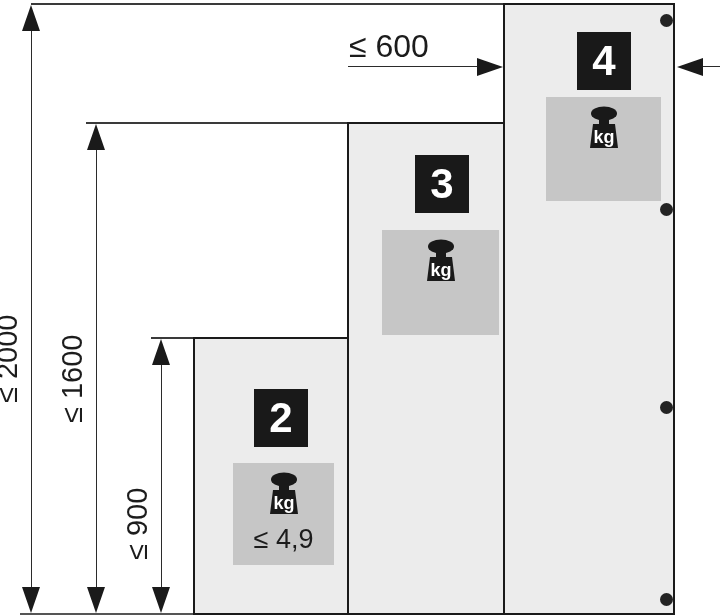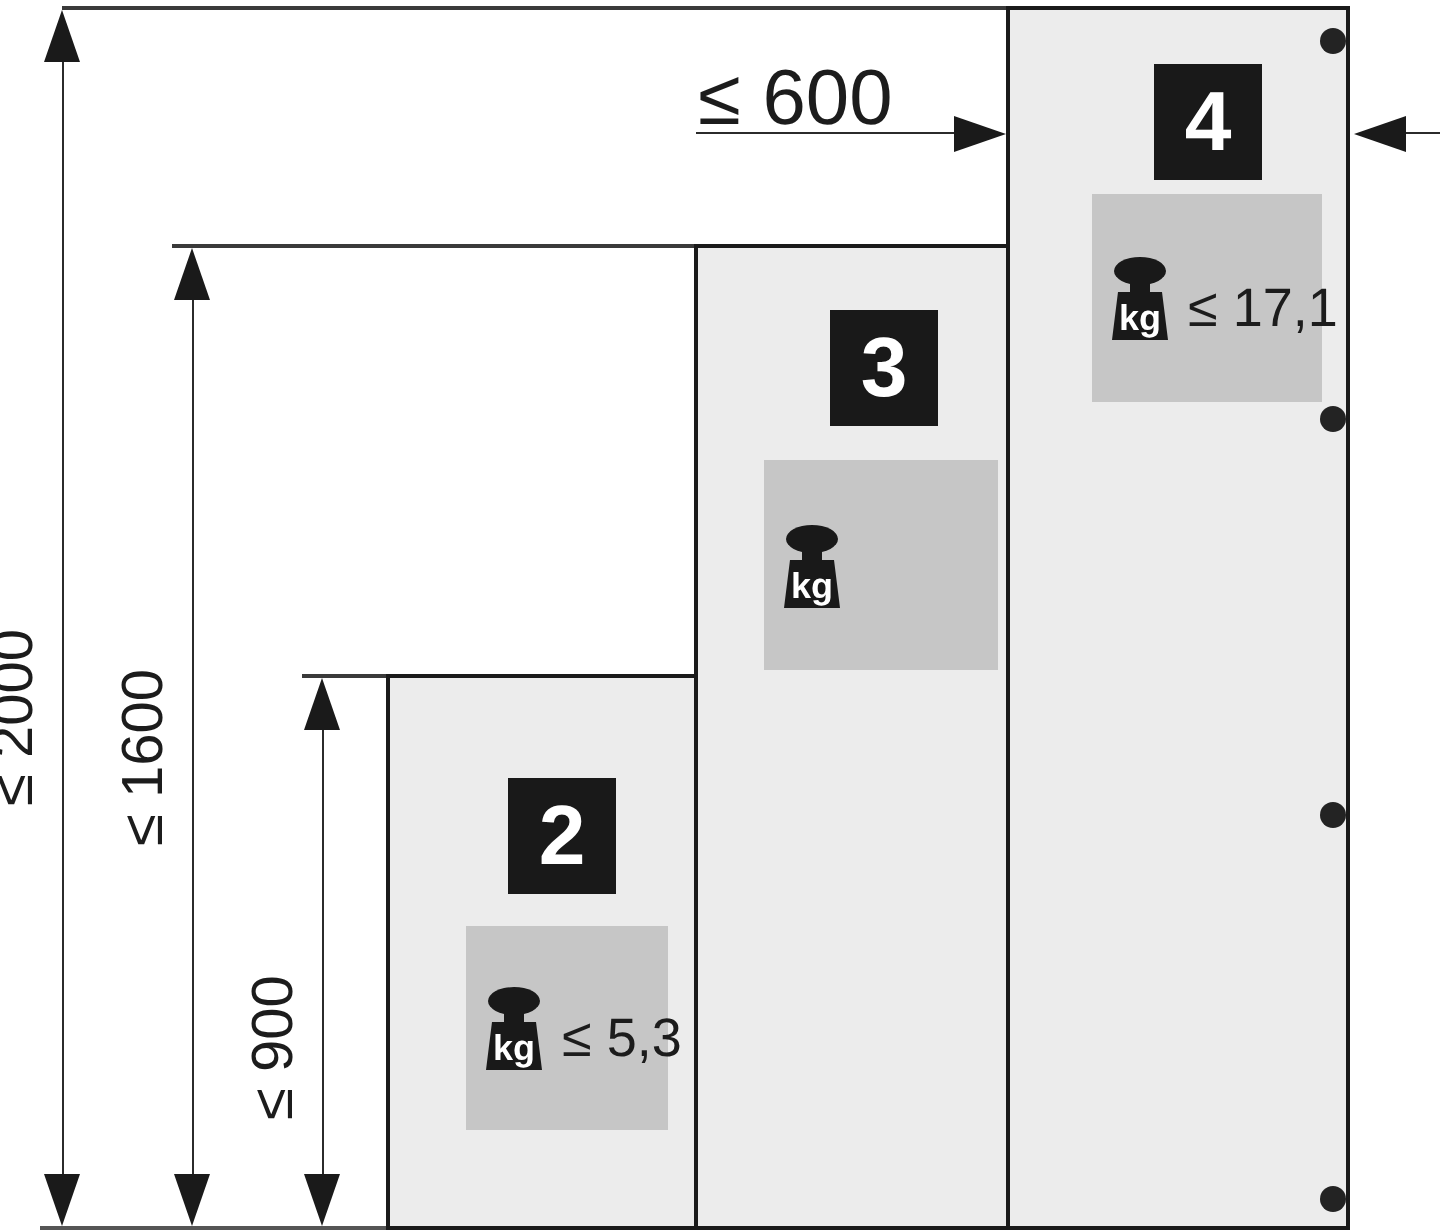--- a/index.html
+++ b/index.html
@@ -52,21 +52,21 @@
     font-weight: bold;
     line-height: 1;
     letter-spacing: 0px;
   }
 
   
   .kg-box {
     position: absolute;
     background: #c6c6c6;
     display: flex;
-    flex-direction: row;
+    flex-direction: column;
     align-items: center;
     justify-content: flex-start;
     padding-top: 9px;
     box-sizing: border-box;
   }
   .kg-icon {
     display: block;
   }
   .kg-value {
     font-size: 27px;
@@ -122,21 +122,21 @@
     position: absolute;
     transform: rotate(-90deg);
     transform-origin: left bottom;
     font-size: 29px;
     color: #1c1c1c;
     white-space: nowrap;
     letter-spacing: 0px;
   }
   .dim-label-h {
     position: absolute;
-    font-size: 39px;
+    font-size: 32px;
     color: #1c1c1c;
     white-space: nowrap;
     letter-spacing: 0px;
   }
   .baseline {
     position: absolute;
     height: 1.6px;
     background: #555555;
   }
 </style>
@@ -180,21 +180,21 @@
 
     <div class="kg-box" style="left:38px; top:124px; width:101px; height:102px;">
       <span class="kg-icon">
         <svg width="48" height="46" viewBox="0 0 48 46">
           <ellipse cx="24" cy="7.5" rx="13" ry="7" fill="#191919"></ellipse>
           <rect x="19" y="7" width="10" height="12" fill="#191919"></rect>
           <path d="M13 18 L35 18 L38 42 L10 42 Z" fill="#191919"></path>
           <text x="24" y="37" text-anchor="middle" font-family="'Liberation Sans', sans-serif" font-size="18" font-weight="bold" fill="#ffffff">kg</text>
         </svg>
       </span>
-      <span class="kg-value">≤ 5,3</span>
+      <span class="kg-value">≤ 4,9</span>
     </div>
   </div>
 
   <div class="panel" id="panel-3">
     <div class="dot" style="left:155px; top:9px;"></div>
     <div class="dot" style="left:155px; top:224px;"></div>
     <div class="dot" style="left:155px; top:469px;"></div>
 
     <div class="num-badge" style="left:66px; top:31px;">3</div>
 
@@ -220,17 +220,16 @@
 
     <div class="kg-box" style="left:41px; top:92px; width:115px; height:104px;">
       <span class="kg-icon">
         <svg width="48" height="46" viewBox="0 0 48 46">
           <ellipse cx="24" cy="7.5" rx="13" ry="7" fill="#191919"></ellipse>
           <rect x="19" y="7" width="10" height="12" fill="#191919"></rect>
           <path d="M13 18 L35 18 L38 42 L10 42 Z" fill="#191919"></path>
           <text x="24" y="37" text-anchor="middle" font-family="'Liberation Sans', sans-serif" font-size="18" font-weight="bold" fill="#ffffff">kg</text>
         </svg>
       </span>
-      <span class="kg-value">≤ 17,1</span>
     </div>
   </div>
 
 </div>
 
 </body></html>

